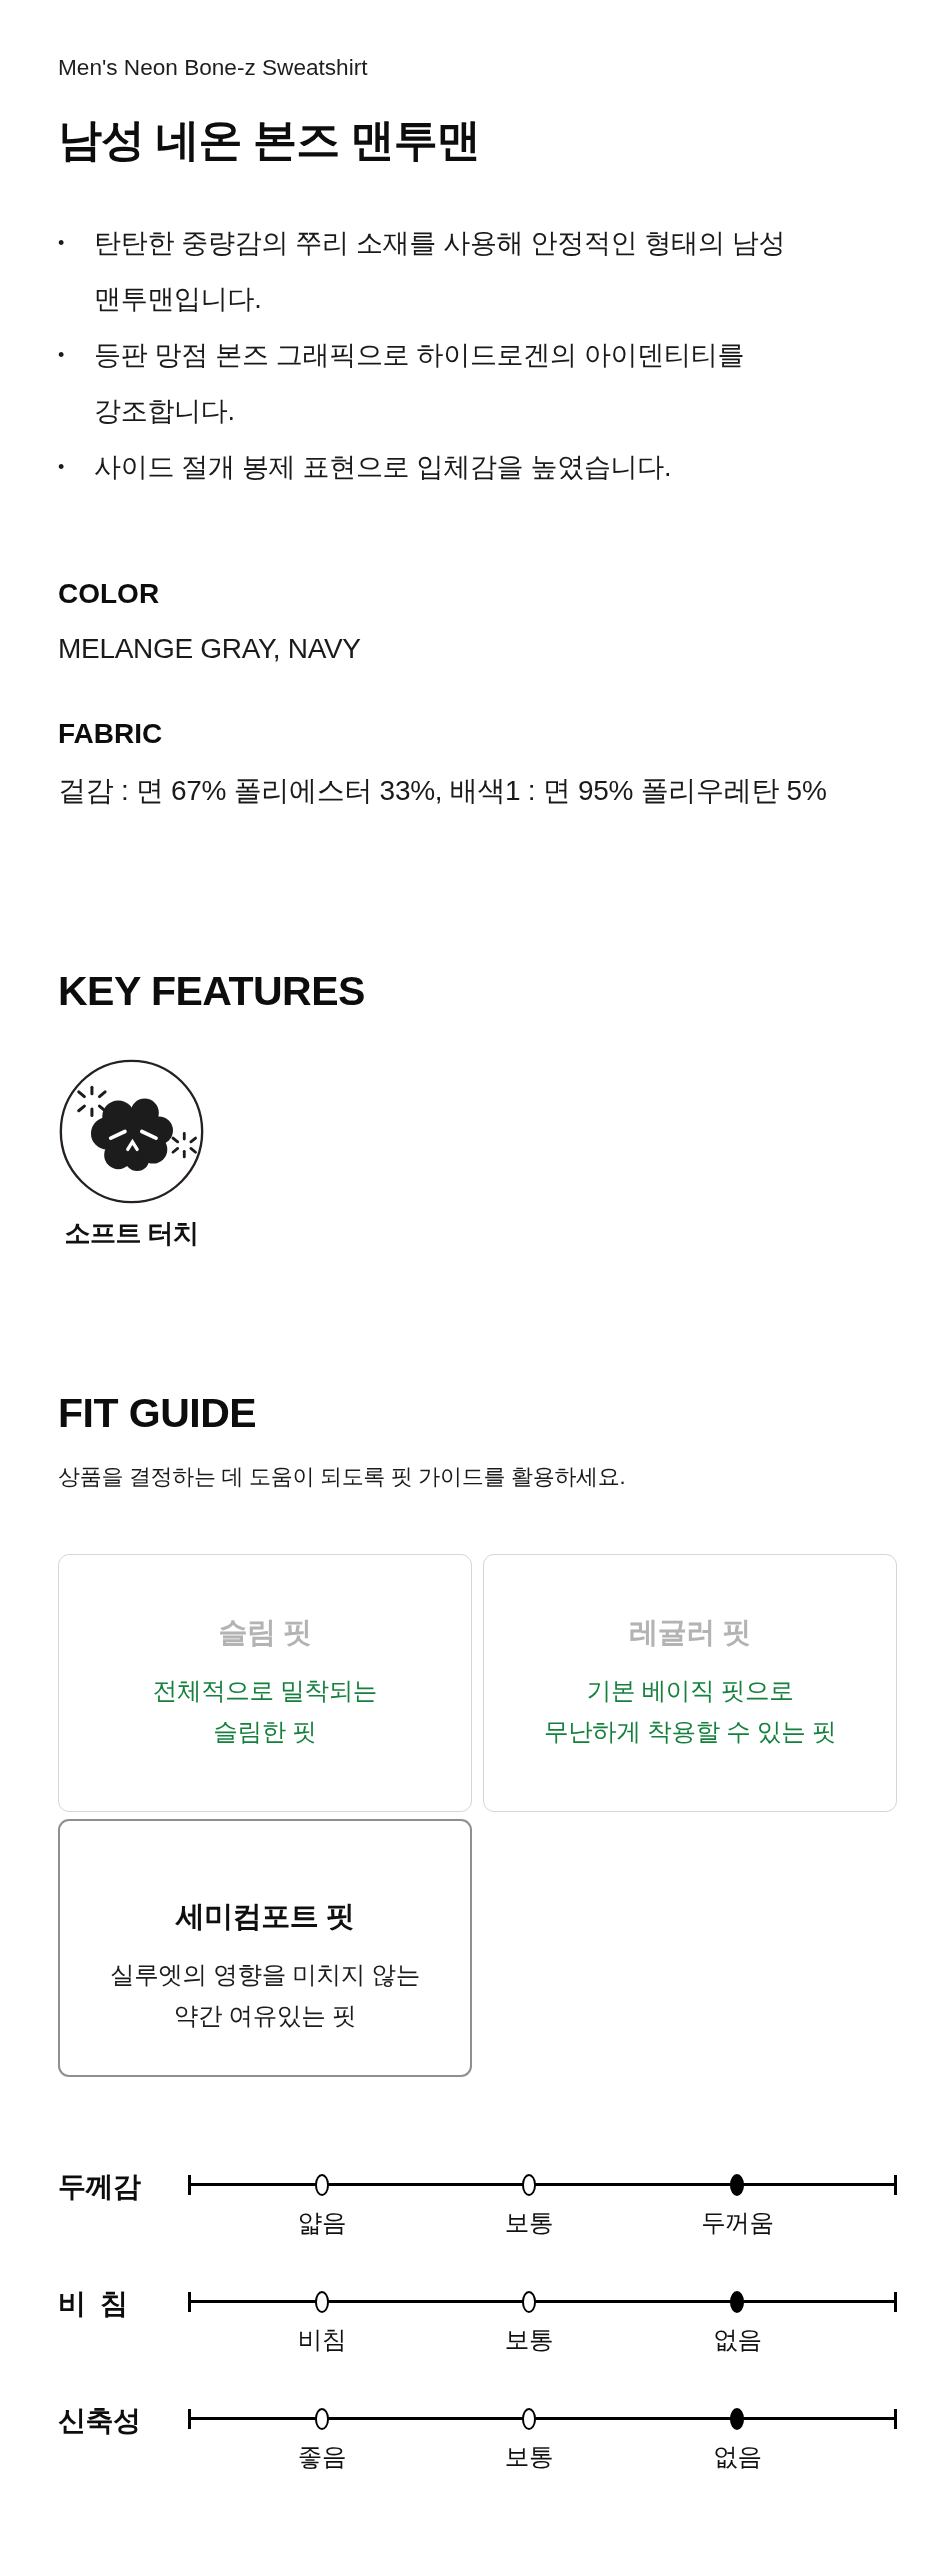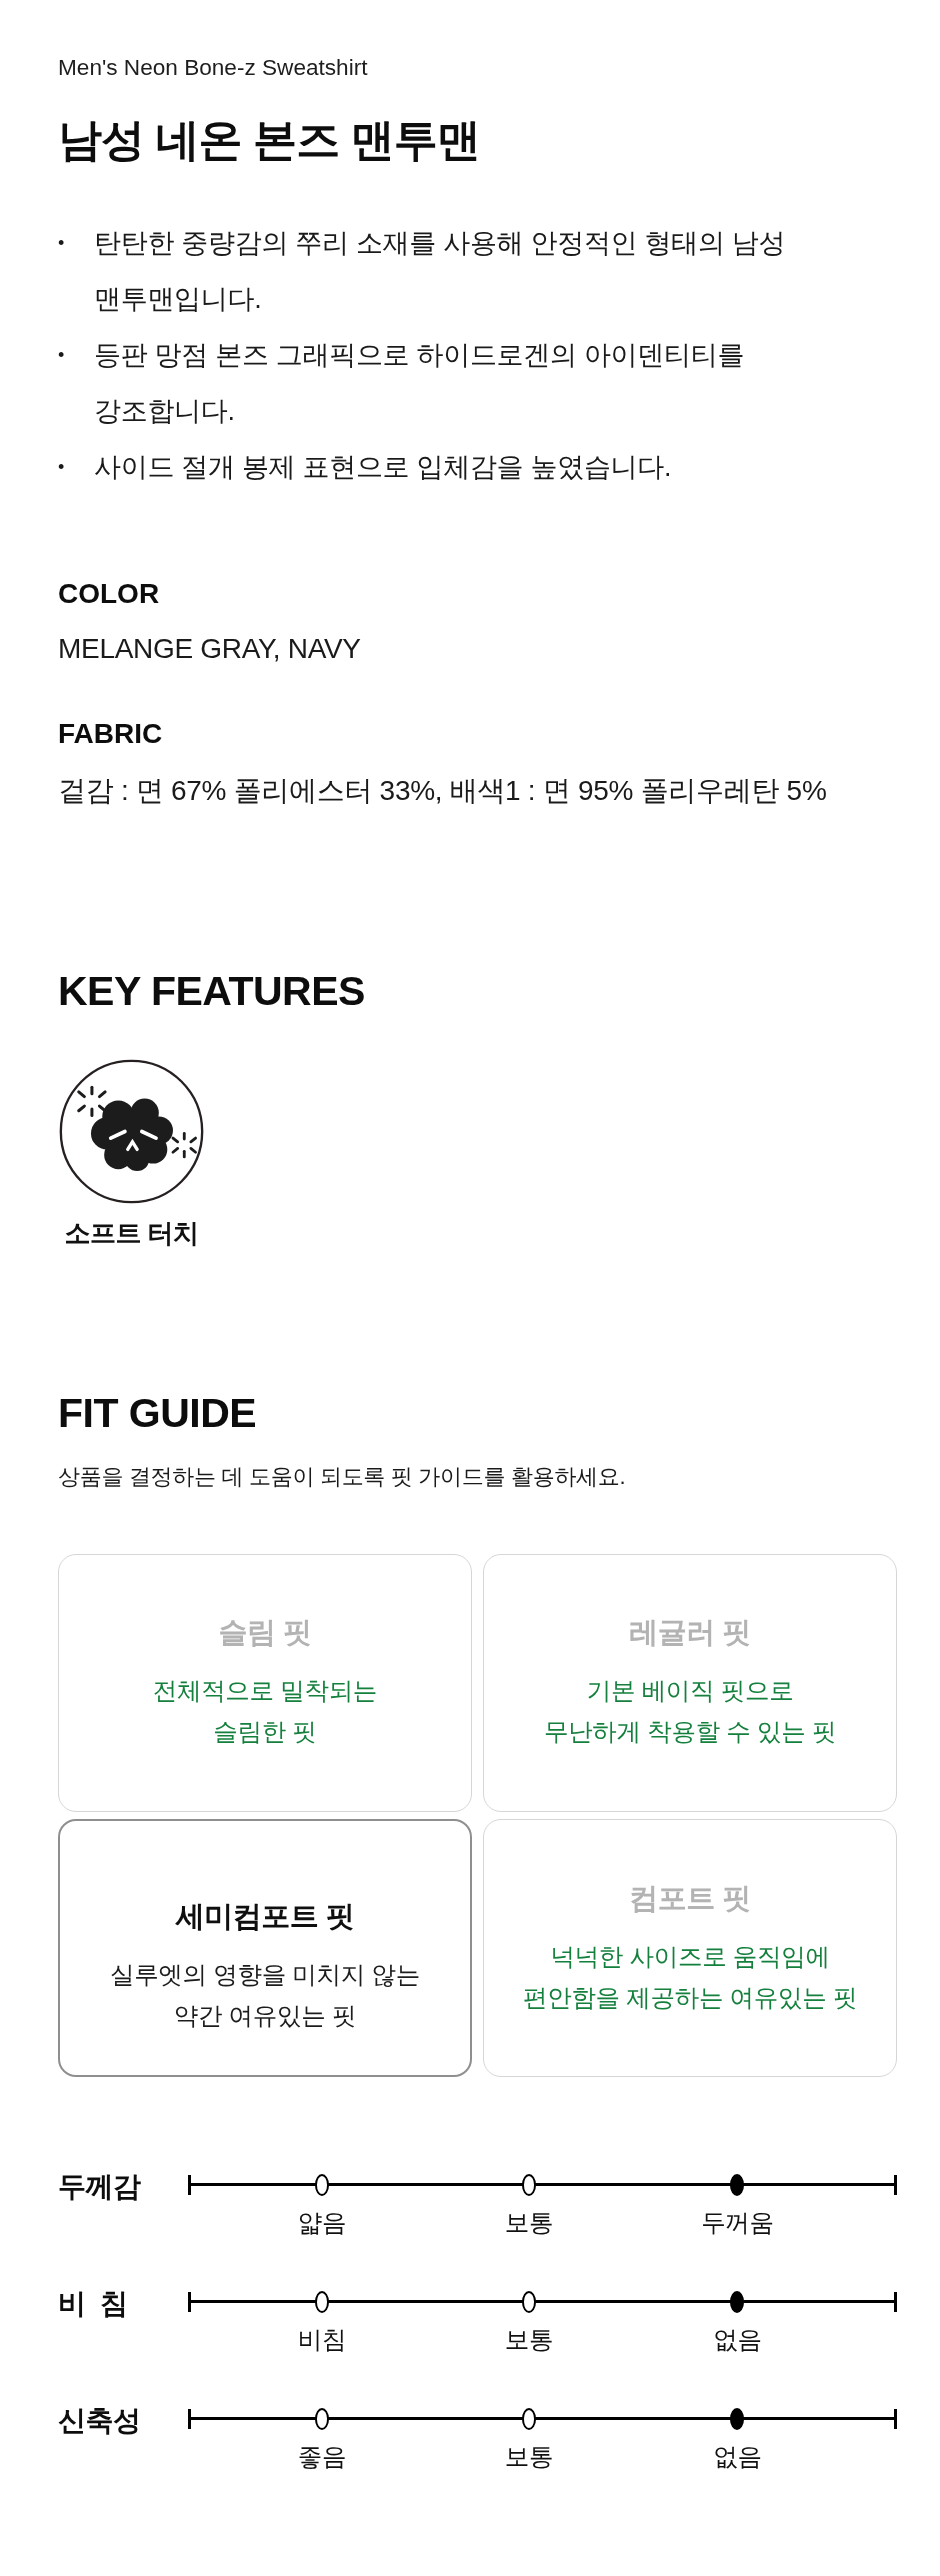--- a/index.html
+++ b/index.html
@@ -21,21 +21,21 @@
   .big-heading{font-size:41px;font-weight:800;letter-spacing:-0.5px;color:#0d0d0d;}
   .key-features{margin-top:158px;}
   .feature{margin-top:43px;width:147px;}
   .feature-icon{display:block;}
   .feature-label{margin-top:11.3px;font-size:26px;font-weight:700;text-align:center;color:#111;letter-spacing:-0.5px;}
 
   .fit-guide{margin-top:139px;}
   .fit-subtitle{margin-top:24.5px;font-size:22px;color:#1a1a1a;letter-spacing:-0.3px;}
 
   .fit-grid{margin-top:62px;display:grid;grid-template-columns:1fr 1fr;column-gap:11.3px;row-gap:7.5px;}
-  .fit-card{box-sizing:border-box;height:258px;border:1.9px solid #d6d6d6;border-radius:18px;background:#fff;
+  .fit-card{box-sizing:border-box;height:258px;border:1.9px solid #d6d6d6;border-radius:11px;background:#fff;
             display:flex;flex-direction:column;align-items:center;justify-content:center;text-align:center;}
   .fit-card.active{border:2.8px solid #8f8f8f;}
   .fit-title{font-size:29px;font-weight:700;color:#b3b3b3;letter-spacing:-0.5px;}
   .fit-card.active .fit-title{color:#0f0f0f;margin-top:36px;}
   .fit-body{margin-top:17px;font-size:24.5px;line-height:41px;color:#15803d;letter-spacing:-0.3px;}
   .fit-card.active .fit-body{color:#1c1c1c;text-align:center;}
 
   .sliders{margin-top:88px;}
   .slider-row{display:flex;height:66px;margin-bottom:51px;}
   .slider-name{flex:none;width:130px;padding-top:2.8px;font-size:28px;font-weight:700;color:#0d0d0d;white-space:pre;letter-spacing:-0.5px;}
@@ -146,27 +146,20 @@
           <div>무난하게 착용할 수 있는 핏</div>
         </div>
       </div>
       <div class="fit-card active">
         <div class="fit-title">세미컴포트 핏</div>
         <div class="fit-body">
           <div>실루엣의 영향을 미치지 않는</div>
           <div>약간 여유있는 핏</div>
         </div>
       </div>
-      <div class="fit-card">
-        <div class="fit-title">컴포트 핏</div>
-        <div class="fit-body">
-          <div>넉넉한 사이즈로 움직임에</div>
-          <div>편안함을 제공하는 여유있는 핏</div>
-        </div>
-      </div>
     </div>
 
     <div class="sliders">
 
       <div class="slider-row">
         <div class="slider-name">두께감</div>
         <div class="track">
           <div class="track-line"></div>
           <div class="tick-end left"></div>
           <div class="tick-end right"></div>

